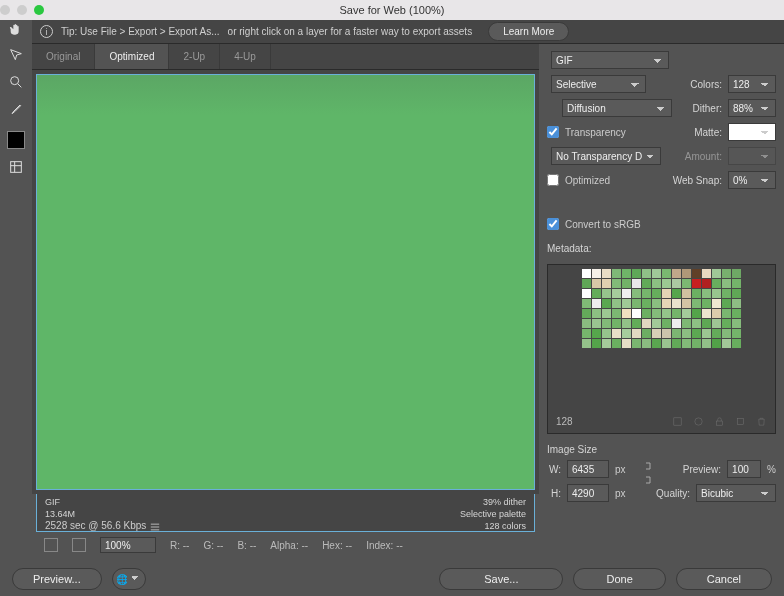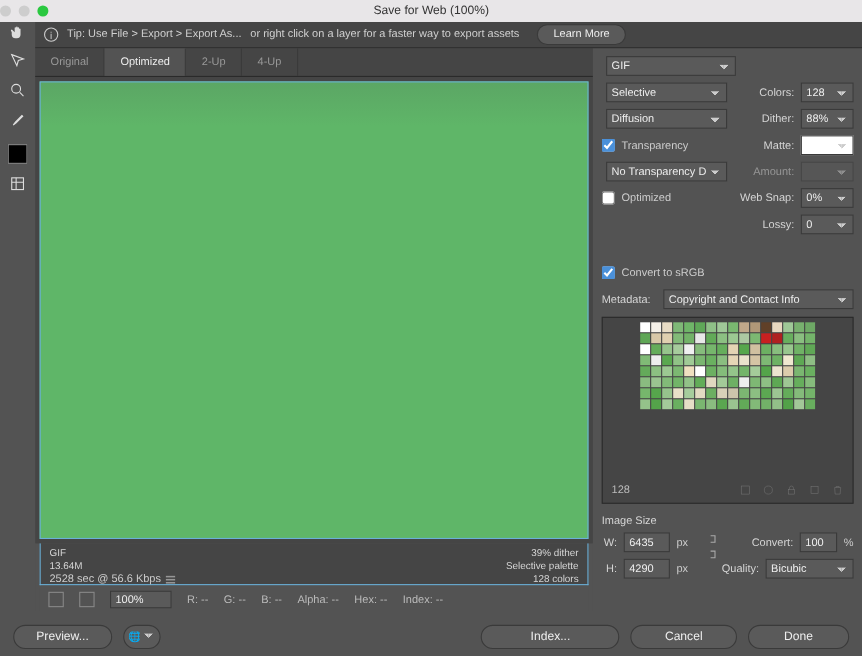--- a/index.html
+++ b/index.html
@@ -139,58 +139,52 @@
       <span>Hex: --</span>
       <span>Index: --</span>
     </div>
   </div>
 
   <div class="right">
     <div class="row">
       <select class="sel" style="width:118px;margin-left:4px"><option>GIF</option></select>
     </div>
     <div class="row">
-      <select class="sel" style="width:110px;margin-left:4px"><option>Selective</option></select>
+      <select class="sel" style="width:95px;margin-left:4px"><option>Selective</option></select>
       <span class="lbl" style="flex:1">Colors:</span>
       <select class="sel" style="width:48px"><option>128</option></select>
     </div>
     <div class="row">
-      <select class="sel" style="width:110px;margin-left:4px"><option>Diffusion</option></select>
+      <select class="sel" style="width:110px;margin-left:15px"><option>Diffusion</option></select>
       <span class="lbl" style="flex:1">Dither:</span>
       <select class="sel" style="width:48px"><option>88%</option></select>
     </div>
     <div class="row">
       <input type="checkbox" class="chk" checked="" style="">
       <span>Transparency</span>
       <span class="lbl" style="flex:1">Matte:</span>
       <select class="sel" style="width:48px;background-color:#fff"><option></option></select>
     </div>
     <div class="row">
       <select class="sel" style="width:110px;margin-left:4px"><option>No Transparency Dit...</option></select>
       <span class="lbl disabled" style="flex:1">Amount:</span>
       <select class="sel disabled" style="width:48px"><option></option></select>
     </div>
     <div class="row">
       <input type="checkbox" class="chk" style="">
       <span>Optimized</span>
       <span class="lbl" style="flex:1">Web Snap:</span>
       <select class="sel" style="width:48px"><option>0%</option></select>
     </div>
-    <div class="row">
-      <span style="flex:1"></span>
-      <span class="lbl">Lossy:</span>
-      <select class="sel" style="width:48px"><option>0</option></select>
-    </div>
     <div class="row" style="margin-top:20px">
       <input type="checkbox" class="chk" checked="" style="">
       <span>Convert to sRGB</span>
     </div>
     <div class="row">
       <span class="lbl" style="width:50px;text-align:left">Metadata:</span>
-      <select class="sel" style="flex:1"><option>Copyright and Contact Info</option></select>
     </div>
 
     <div class="color-table">
       <div class="ct-grid" id="ct-grid">
           <div class="ct-cell" style="background: rgb(255, 255, 255);"></div>
           <div class="ct-cell" style="background: rgb(245, 240, 232);"></div>
           <div class="ct-cell" style="background: rgb(232, 220, 197);"></div>
           <div class="ct-cell" style="background: rgb(127, 184, 119);"></div>
           <div class="ct-cell" style="background: rgb(111, 181, 104);"></div>
           <div class="ct-cell" style="background: rgb(95, 168, 88);"></div>
@@ -343,35 +337,35 @@
 
     <span class="section-title">Image Size</span>
     <div class="row">
       <span class="lbl" style="width:14px">W:</span>
       <input class="inp" style="width: 42px;" value="6435">
       <span>px</span>
       <span style="width:6px"></span>
       <svg width="10" height="24" style="margin-top:8px">
           <path d="M2 2h4v6h-4M2 22h4v-6h-4" stroke="#aaa" fill="none"></path>
         </svg>
-      <span class="lbl" style="flex:1">Convert:</span>
+      <span class="lbl" style="flex:1">Preview:</span>
       <input class="inp" style="width: 34px;" value="100">
       <span>%</span>
     </div>
     <div class="row">
       <span class="lbl" style="width:14px">H:</span>
       <input class="inp" style="width: 42px;" value="4290">
       <span>px</span>
       <span class="lbl" style="flex:1">Quality:</span>
       <select class="sel" style="width:80px"><option>Bicubic</option></select>
     </div>
 
   </div>
 </div>
 
 <div class="buttons">
   <button class="btn">Preview...</button>
   <select class="sel" style="width:34px;height:22px;border-radius:11px"><option>🌐</option></select>
   <div class="spacer"></div>
-  <button class="btn wide">Index...</button>
+  <button class="btn wide">Save...</button>
+  <button class="btn" style="padding:4px 32px">Done</button>
   <button class="btn" style="padding:4px 30px">Cancel</button>
-  <button class="btn" style="padding:4px 32px">Done</button>
 </div>
 
 </body></html>

